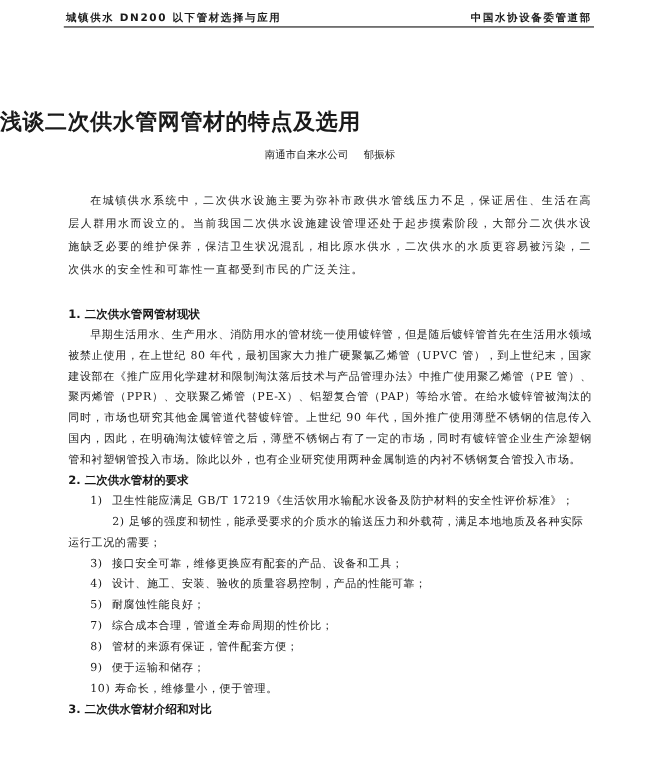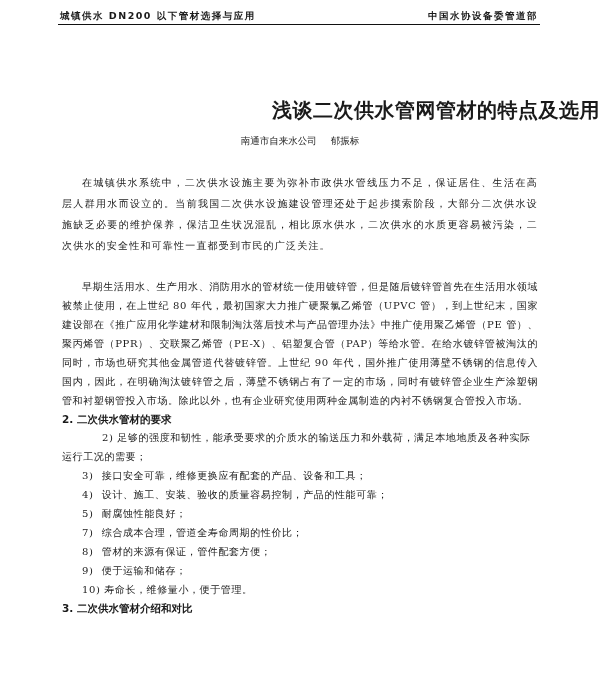--- a/index.html
+++ b/index.html
@@ -4,21 +4,21 @@
 <style>
   html, body { margin: 0; padding: 0; background: #ffffff; }
   body { width: 600px; height: 692px; position: relative; overflow: hidden;
          font-family: "DejaVu Serif", "Liberation Serif", serif; color: #1a1a1a; }
   .running-header { position: absolute; left: 58px; right: 60px; top: 10px; height: 14px;
          border-bottom: 1.5px solid #111; }
   .rh-left { position: absolute; left: 2px; top: 0; font-family: "DejaVu Sans", sans-serif;
          font-weight: bold; font-size: 9.5px; letter-spacing: 1.5px; }
   .rh-right { position: absolute; right: 2px; top: 0; font-family: "DejaVu Sans", sans-serif;
          font-weight: bold; font-size: 9.5px; letter-spacing: 1.5px; }
-  .title { position: absolute; left: 0; right: 0; top: 97px; text-align: right;
+  .title { position: absolute; left: 0; right: 0; top: 97px; text-align: left;
          font-family: "DejaVu Serif", serif; font-weight: bold; font-size: 20px; letter-spacing: 0.5px; }
   .byline { position: absolute; left: 0; right: 0; top: 135px; text-align: center;
          font-family: Liberation Mono, monospace; font-size: 9.5px; }
   .byline span + span { margin-left: 14px; }
   .content { position: absolute; left: 62px; right: 62px; top: 172px;
          font-size: 10px; line-height: 19px; }
   .content p { margin: 0; text-indent: 20px; text-align: justify; letter-spacing: 0.6px; }
   .content p.intro { line-height: 21px; letter-spacing: 1.2px; margin-bottom: 21px; }
   .content h2 { margin: 0; font-family: "DejaVu Sans", sans-serif; font-weight: bold;
          font-size: 10.5px; line-height: 18px; }
@@ -35,23 +35,25 @@
 </div>
 
 <div class="title">浅谈二次供水管网管材的特点及选用</div>
 <div class="byline">
   <span>南通市自来水公司</span><span>郁振标</span>
 </div>
 
 <div class="content">
   <p class="intro">在城镇供水系统中，二次供水设施主要为弥补市政供水管线压力不足，保证居住、生活在高层人群用水而设立的。当前我国二次供水设施建设管理还处于起步摸索阶段，大部分二次供水设施缺乏必要的维护保养，保洁卫生状况混乱，相比原水供水，二次供水的水质更容易被污染，二次供水的安全性和可靠性一直都受到市民的广泛关注。</p>
 
+  <h2>1. 二次供水管网管材现状</h2>
   <p>早期生活用水、生产用水、消防用水的管材统一使用镀锌管，但是随后镀锌管首先在生活用水领域被禁止使用，在上世纪 80 年代，最初国家大力推广硬聚氯乙烯管（UPVC 管），到上世纪末，国家建设部在《推广应用化学建材和限制淘汰落后技术与产品管理办法》中推广使用聚乙烯管（PE 管）、聚丙烯管（PPR）、交联聚乙烯管（PE-X）、铝塑复合管（PAP）等给水管。在给水镀锌管被淘汰的同时，市场也研究其他金属管道代替镀锌管。上世纪 90 年代，国外推广使用薄壁不锈钢的信息传入国内，因此，在明确淘汰镀锌管之后，薄壁不锈钢占有了一定的市场，同时有镀锌管企业生产涂塑钢管和衬塑钢管投入市场。除此以外，也有企业研究使用两种金属制造的内衬不锈钢复合管投入市场。</p>
 
   <h2>2. 二次供水管材的要求</h2>
+  <div class="item"><span class="num">1)</span> <span>卫生性能应满足 GB/T 17219《生活饮用水输配水设备及防护材料的安全性评价标准》；</span></div>
   <div class="item wrap"><span class="num">2)</span> <span>足够的强度和韧性，能承受要求的介质水的输送压力和外载荷，满足本地地质及各种实际运行工况的需要；</span></div>
   <div class="item"><span class="num">3)</span> <span>接口安全可靠，维修更换应有配套的产品、设备和工具；</span></div>
   <div class="item"><span class="num">4)</span> <span>设计、施工、安装、验收的质量容易控制，产品的性能可靠；</span></div>
   <div class="item"><span class="num">5)</span> <span>耐腐蚀性能良好；</span></div>
   <div class="item"><span class="num">7)</span> <span>综合成本合理，管道全寿命周期的性价比；</span></div>
   <div class="item"><span class="num">8)</span> <span>管材的来源有保证，管件配套方便；</span></div>
   <div class="item"><span class="num">9)</span> <span>便于运输和储存；</span></div>
   <div class="item"><span class="num">10)</span> <span>寿命长，维修量小，便于管理。</span></div>
 
   <h2>3. 二次供水管材介绍和对比</h2>

